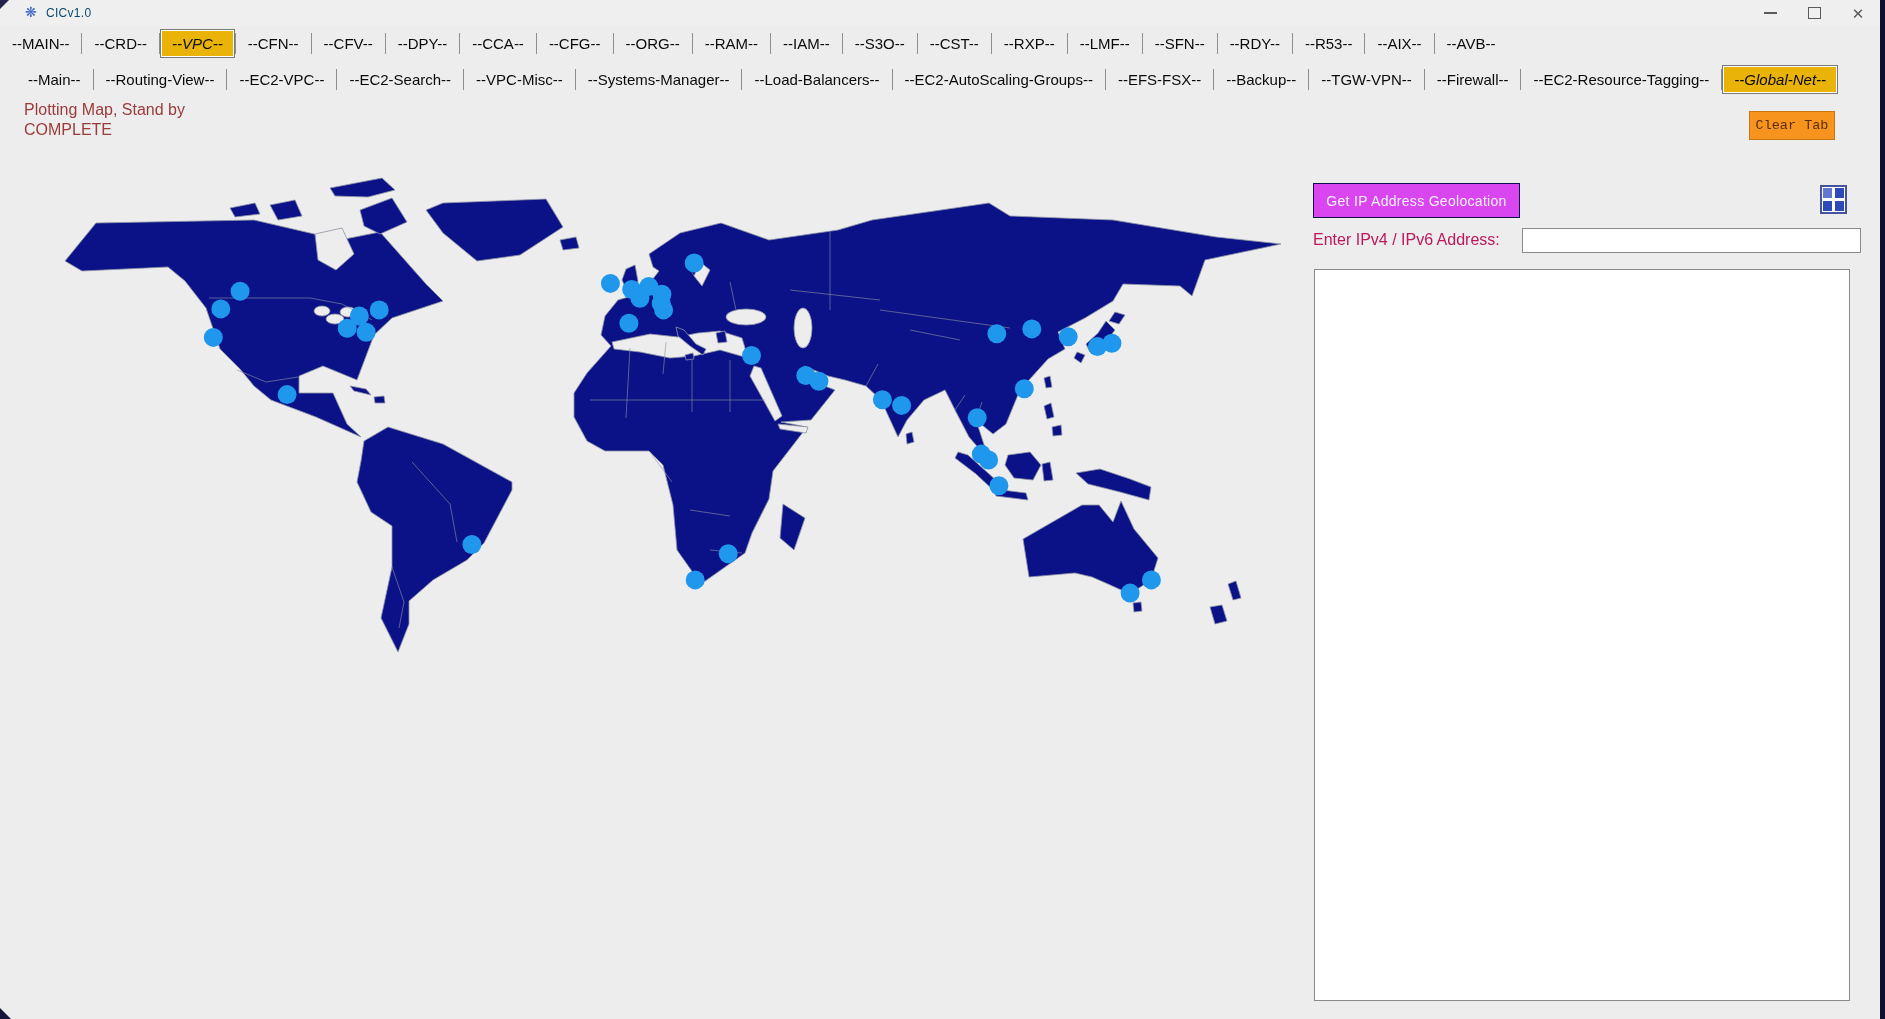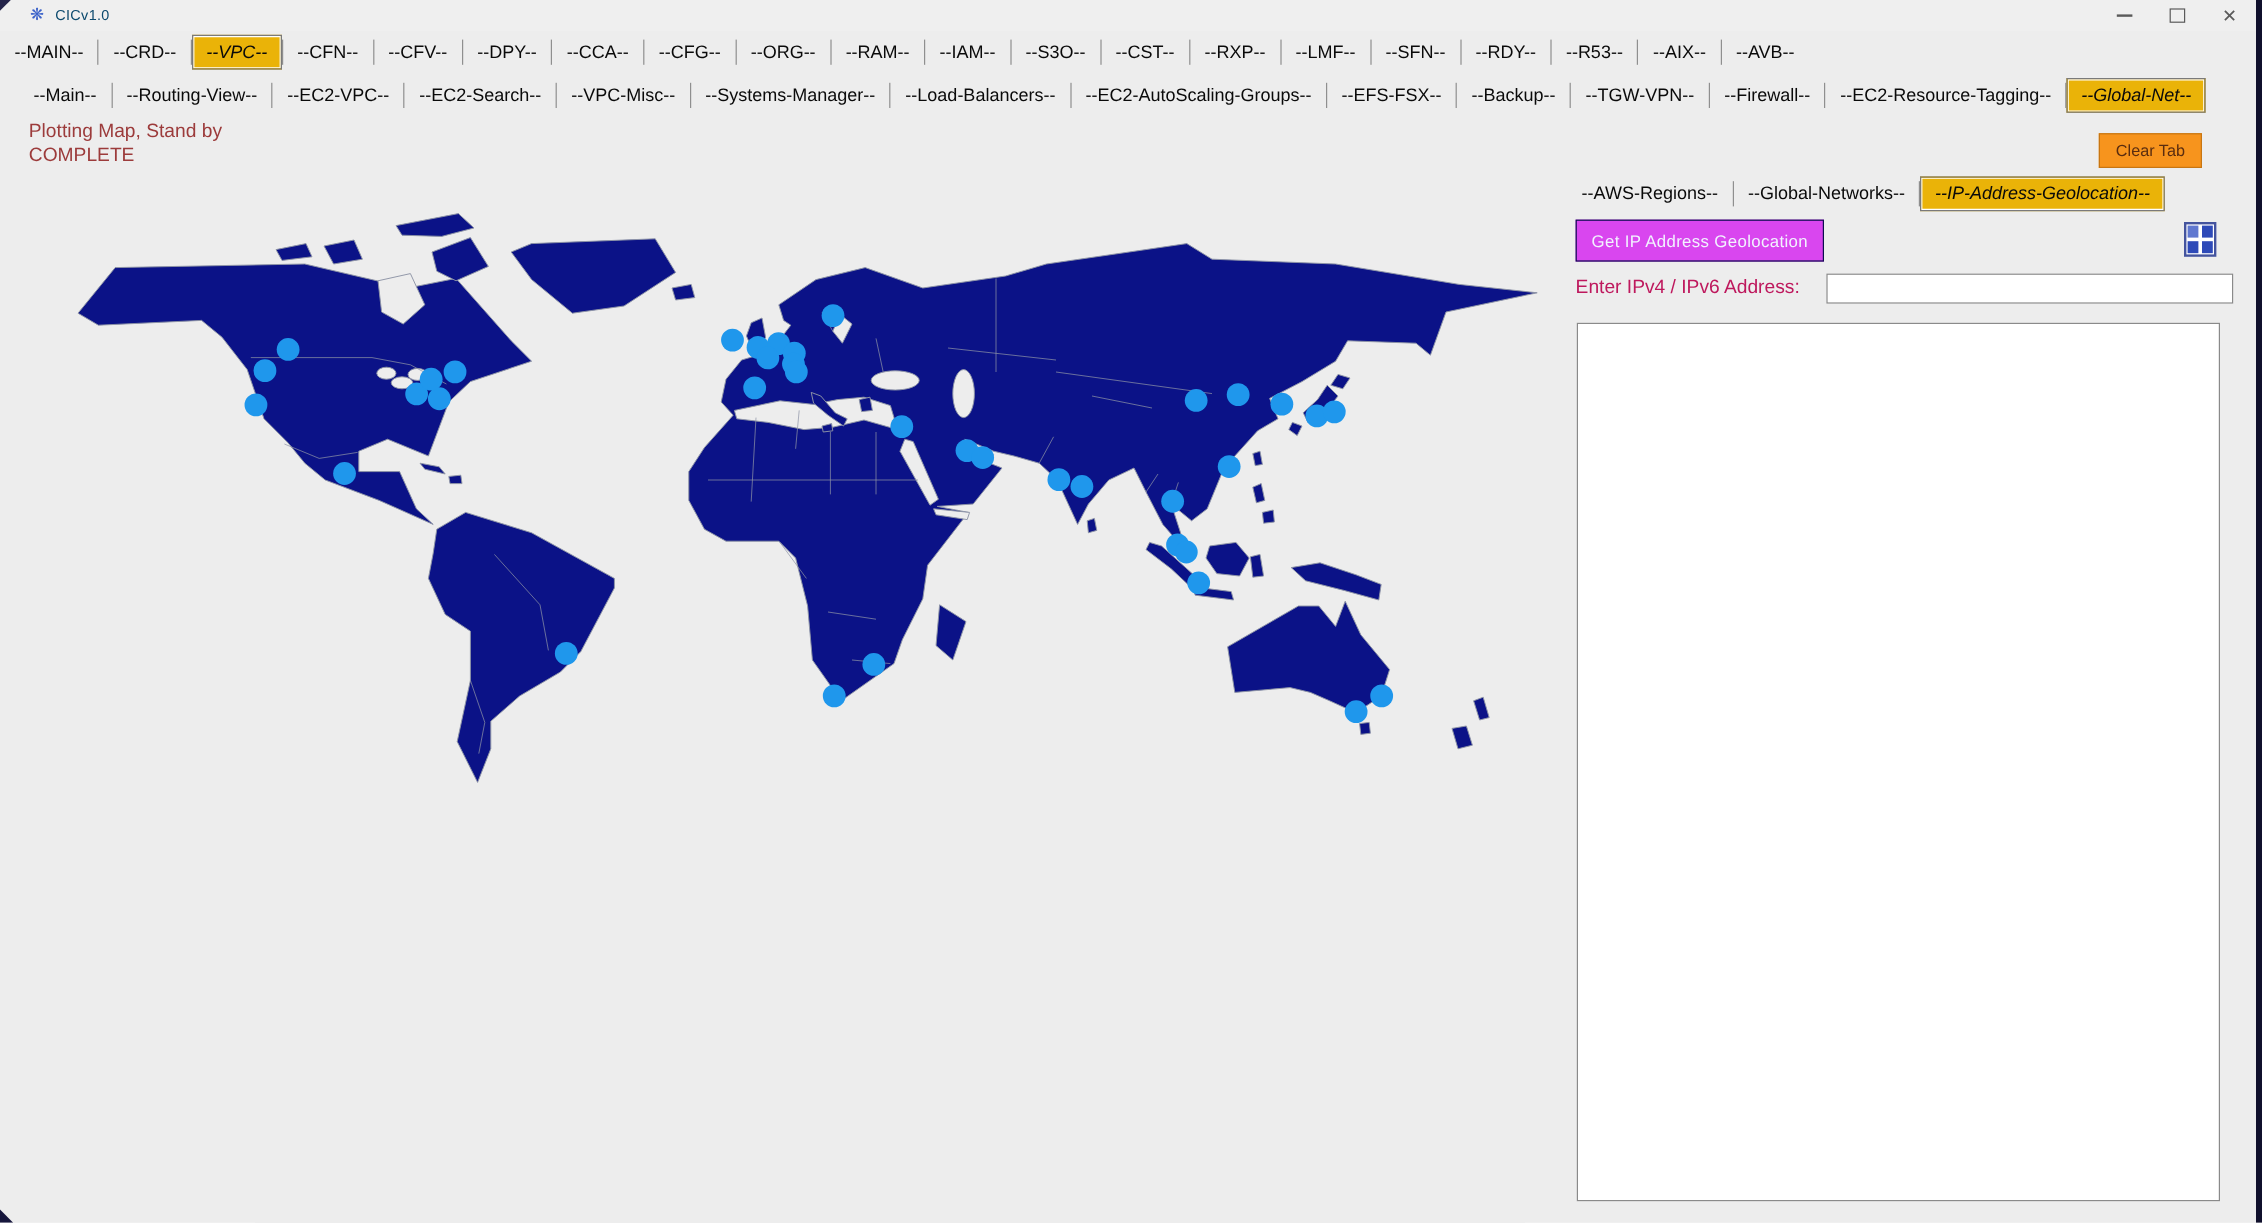--- a/index.html
+++ b/index.html
@@ -30,21 +30,21 @@
   
   .status{position:absolute;left:24px;top:100px;font-size:16px;line-height:20px;color:#9c3b3b;}
   
   .map-svg{position:absolute;left:30px;top:170px;}
   .land{fill:#0b1287;stroke:#8e94a6;stroke-width:.8;stroke-linejoin:round;}
   .sea{fill:#ededed;stroke:#8e94a6;stroke-width:.8;stroke-linejoin:round;}
   .border-line{fill:none;stroke:#8e94a6;stroke-width:.6;}
   
   .clear-btn{position:absolute;left:1749px;top:111px;width:84px;height:27px;
     background:#f7941d;border:1px solid #c87612;color:#5a2d10;font-size:13.5px;
-    display:flex;align-items:center;justify-content:center;font-family:Liberation Sans, sans-serif;}
+    display:flex;align-items:center;justify-content:center;font-family:Liberation Mono, monospace;}
   .panel-tabs{left:1306px;top:146px;height:30px;}
   .geo-btn{position:absolute;left:1313px;top:183px;width:205px;height:33px;
     background:#d946ef;border:1px solid #0d0d50;color:#f2f2ff;font-size:14px;
     display:flex;align-items:center;justify-content:center;letter-spacing:.3px;
     font-family:"Liberation Sans",sans-serif;}
   .grid-icon{position:absolute;left:1820px;top:185px;width:27px;height:29px;
     background:#ffffff;border:2px solid #44549e;box-sizing:border-box;
     display:grid;grid-template-columns:1fr 1fr;grid-template-rows:1fr 1fr;gap:3px;padding:1px;}
   .grid-icon .pane{background:#2e4ab8;}
   .grid-icon .pane:first-child{background:#6078d0;}
@@ -264,27 +264,20 @@
         <circle cx="1067.4" cy="176.6" r="9.5" fill="#1f97ec"></circle>
         <circle cx="1081.9" cy="173.2" r="9.5" fill="#1f97ec"></circle>
         <circle cx="665.2" cy="409.9" r="9.5" fill="#1f97ec"></circle>
         <circle cx="698.2" cy="383.7" r="9.5" fill="#1f97ec"></circle>
         <circle cx="1121.4" cy="409.9" r="9.5" fill="#1f97ec"></circle>
         <circle cx="1100.1" cy="423.1" r="9.5" fill="#1f97ec"></circle>
       </g>
   </svg>
 
   <div class="clear-btn">Clear Tab</div>
-  <div class="tabrow panel-tabs" id="paneltabs">
-      <div class="tab">--AWS-Regions--</div>
-      <div class="sep"></div>
-      <div class="tab">--Global-Networks--</div>
-      <div class="sep"></div>
-      <div class="tab selected">--IP-Address-Geolocation--</div>
-    </div>
 
   <div class="geo-btn">Get IP Address Geolocation</div>
   <div class="grid-icon">
     <div class="pane"></div>
     <div class="pane"></div>
     <div class="pane"></div>
     <div class="pane"></div>
   </div>
 
   <div class="ip-label">Enter IPv4 / IPv6 Address:</div>

